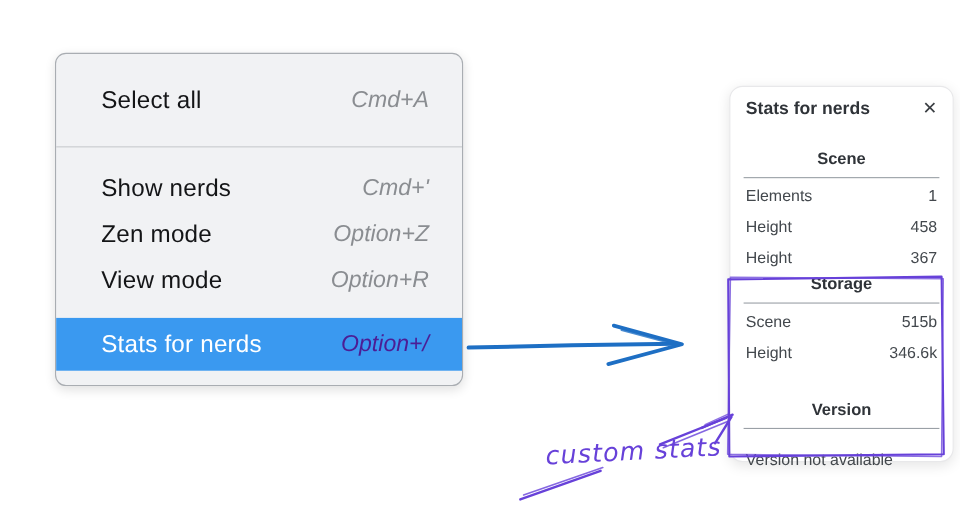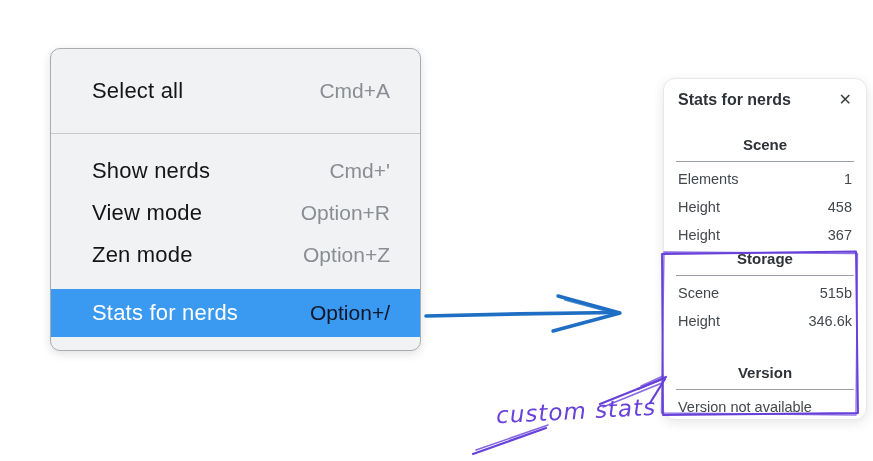--- a/index.html
+++ b/index.html
@@ -32,36 +32,37 @@
     padding: 0 30px 0 41px;
   }
   .menu-row .label {
     font-size: 22px;
     color: #141517;
     letter-spacing: 0.2px;
   }
   .menu-row .shortcut {
     font-size: 21px;
     color: #8a8d91;
+    font-style: italic;
   }
   .menu-row-first { height: 84px; }
   .menu-separator {
     height: 0;
     border-top: 1px solid #c8cacd;
     margin: 0;
   }
   .menu-group { padding-top: 16px; }
   .menu-group .menu-row { height: 42px; }
   .menu-spacer { height: 13px; }
   .menu-row-highlight {
     height: 48px !important;
     background: #3a99f0;
   }
   .menu-row-highlight .label { color: #ffffff; }
-  .menu-row-highlight .shortcut { color: #0f172a; }
+  .menu-row-highlight .shortcut { color: #4c1d95; }
 
   
   .stats-panel {
     position: absolute;
     left: 663px; top: 78px;
     width: 204px; height: 342px;
     box-sizing: border-box;
     background: #ffffff;
     border: 1px solid #e8e8ea;
     border-radius: 12px;
@@ -103,21 +104,21 @@
   .stat-row {
     display: flex;
     justify-content: space-between;
     font-size: 14.5px;
     line-height: 28px;
   }
   .stat-row .stat-value { text-align: right; }
   .version-note {
     font-size: 14.5px;
     line-height: 24px;
-    margin-top: 5px;
+    margin-top: 17px;
     color: #43484d;
   }
 
   
   .overlay {
     position: absolute;
     left: 0; top: 0;
     width: 873px; height: 461px;
     pointer-events: none;
     z-index: 10;
@@ -145,26 +146,26 @@
       <span class="label">Select all</span>
       <span class="shortcut">Cmd+A</span>
     </div>
     <div class="menu-separator"></div>
     <div class="menu-group">
       <div class="menu-row">
         <span class="label">Show nerds</span>
         <span class="shortcut">Cmd+'</span>
       </div>
       <div class="menu-row">
+        <span class="label">Zen mode</span>
+        <span class="shortcut">Option+Z</span>
+      </div>
+      <div class="menu-row">
         <span class="label">View mode</span>
         <span class="shortcut">Option+R</span>
-      </div>
-      <div class="menu-row">
-        <span class="label">Zen mode</span>
-        <span class="shortcut">Option+Z</span>
       </div>
       <div class="menu-spacer"></div>
       <div class="menu-row menu-row-highlight">
         <span class="label">Stats for nerds</span>
         <span class="shortcut">Option+/</span>
       </div>
     </div>
   </div>
 
   <div class="stats-panel">

